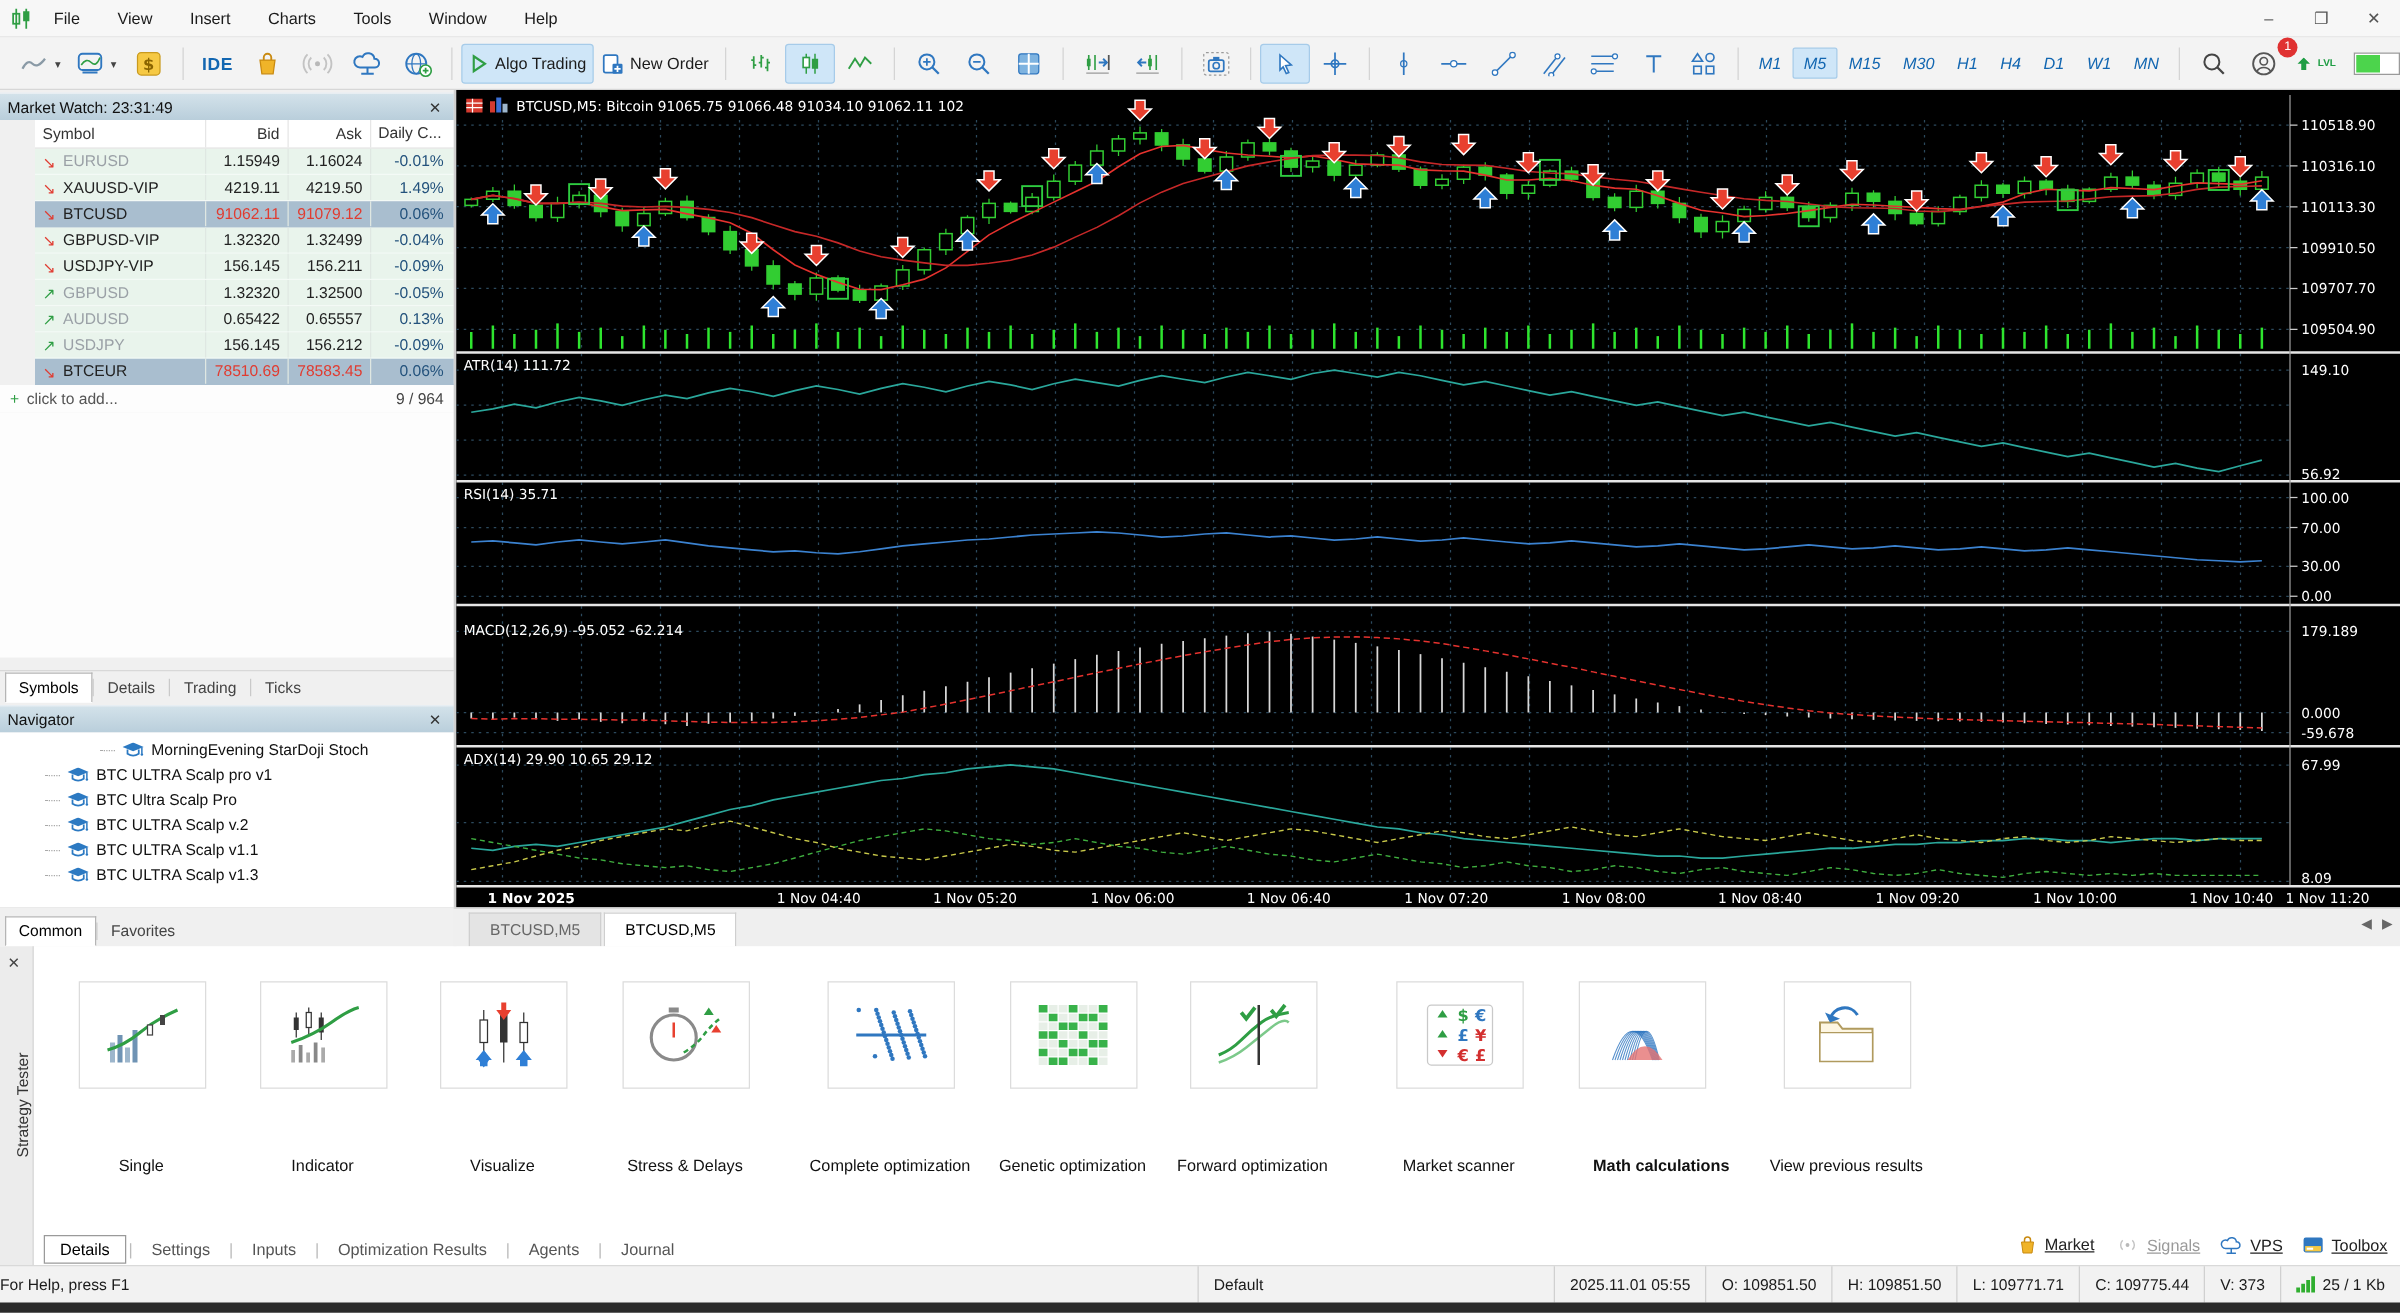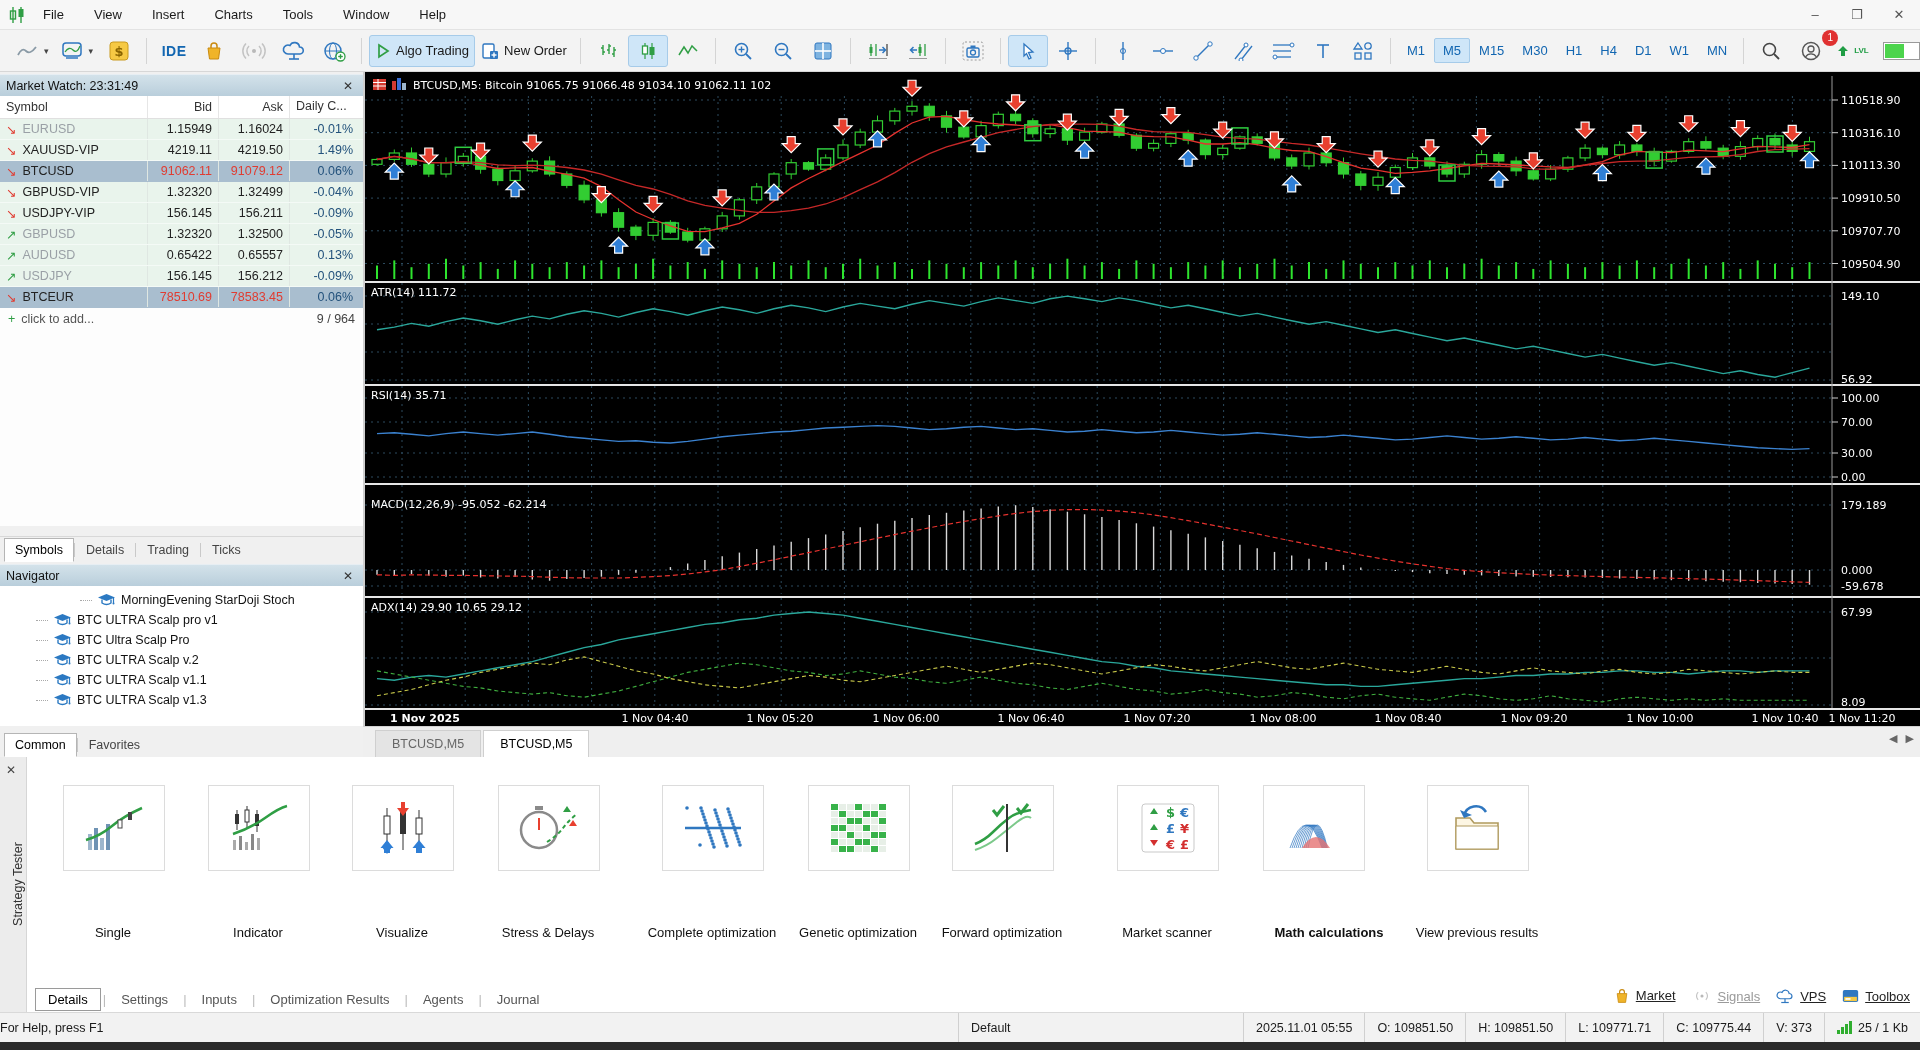--- a/index.html
+++ b/index.html
@@ -28,21 +28,21 @@
          width:16px;height:16px;font-size:10px;display:flex;align-items:center;justify-content:center;}
   .lvl{display:flex;align-items:center;color:#1f9d44;font-size:8px;font-weight:bold;line-height:1;}
   .battery{width:44px;height:16px;border:1px solid #9a9a9a;background:#fff;position:relative;margin-left:8px;}
   .battery i{position:absolute;left:1px;top:1px;bottom:1px;width:55%;background:#4cd44c;}
   
   .panel-h{position:absolute;left:0;width:363px;height:22px;background:linear-gradient(#d3e2ea,#b9cedb);
            border-top:1px solid #e7eef3;display:flex;align-items:center;padding:0 6px;box-sizing:border-box;
            font-size:12.5px;color:#111;}
   .panel-h .x{margin-left:auto;color:#333;font-size:12px;padding:0 4px;}
   .mw-table{position:absolute;left:0;top:96px;width:363px;}
-  .mw-row{display:flex;height:20px;align-items:center;font-size:12.5px;background:#e9f4ec;border-bottom:1px solid #f4faf6;}
+  .mw-row{display:flex;height:20px;align-items:center;font-size:12.5px;background:#e9f4ec;border-bottom:1px solid #f4faf6;margin-left:28px;}
   .mw-row.hdr{background:#fff;color:#333;height:22px;border-bottom:1px solid #e0e0e0;}
   .mw-row.sel{background:#a9becf;border-bottom:1px solid #a9becf;}
   .c-sym{width:148px;padding-left:6px;box-sizing:border-box;display:flex;align-items:center;gap:6px;border-right:1px solid #dfe7e2;height:100%;}
   .c-bid,.c-ask{width:71px;text-align:right;padding-right:6px;box-sizing:border-box;border-right:1px solid #dfe7e2;height:100%;line-height:20px;}
   .c-dly{width:71px;text-align:right;padding-right:8px;box-sizing:border-box;height:100%;line-height:20px;color:#23527c;}
   .hdr .c-bid,.hdr .c-ask{line-height:22px;border-right:1px solid #e6e6e6;}
   .hdr .c-sym{border-right:1px solid #e6e6e6;}
   .hdr .c-dly{text-align:left;padding-left:6px;color:#333;}
   .dim{color:#9aa0a6;}
   .red{color:#e03c31;}
@@ -314,21 +314,21 @@
     </span>
     <span class="tbtn">
       <svg class="i" width="22" height="20" viewBox="0 0 22 20">
           <path d="M6 2 L10 8 H2 z" fill="none" stroke="#2f77c0" stroke-width="1.3"></path>
           <circle cx="16" cy="5" r="3.2" fill="none" stroke="#2f77c0" stroke-width="1.3"></circle>
           <rect x="3" y="12" width="6" height="6" fill="none" stroke="#2f77c0" stroke-width="1.3"></rect>
           <rect x="13" y="12" width="6" height="6" fill="none" stroke="#2f77c0" stroke-width="1.3"></rect>
         </svg>
     </span>
     <span class="tsep"></span>
-    <span id="tf-list" style="display:flex;align-items:flex-start;">
+    <span id="tf-list" style="display:flex;align-items:flex-start;font-style:italic;">
         <span class="tf">M1</span>
         <span class="tf on">M5</span>
         <span class="tf">M15</span>
         <span class="tf">M30</span>
         <span class="tf">H1</span>
         <span class="tf">H4</span>
         <span class="tf">D1</span>
         <span class="tf">W1</span>
         <span class="tf">MN</span>
       </span>

